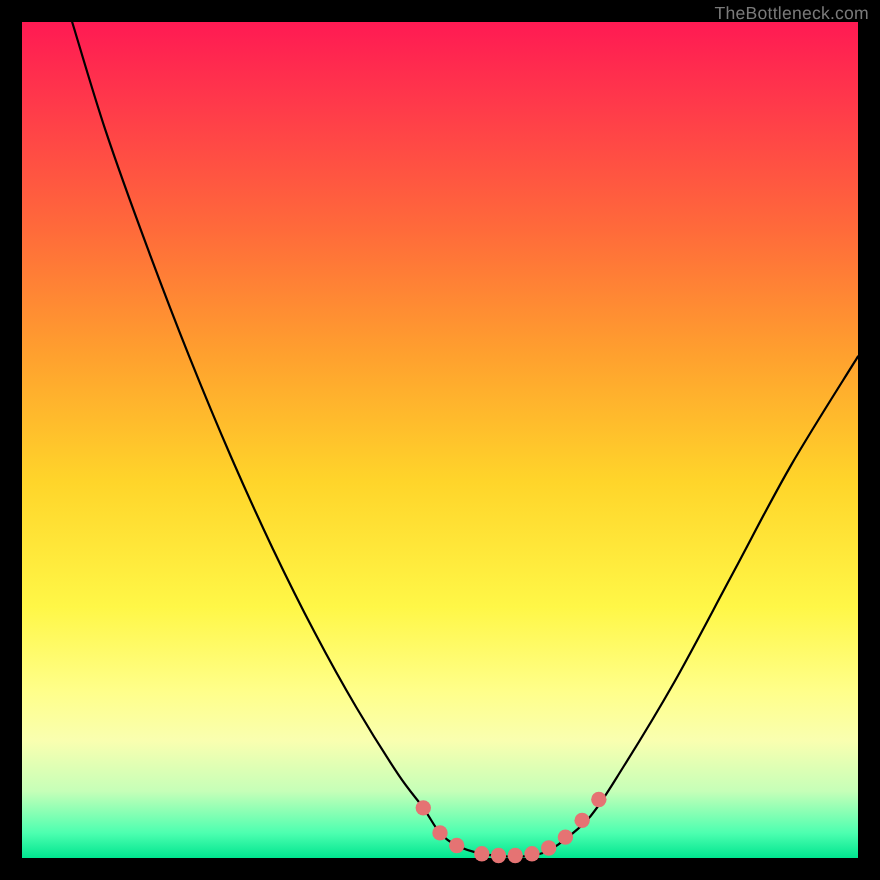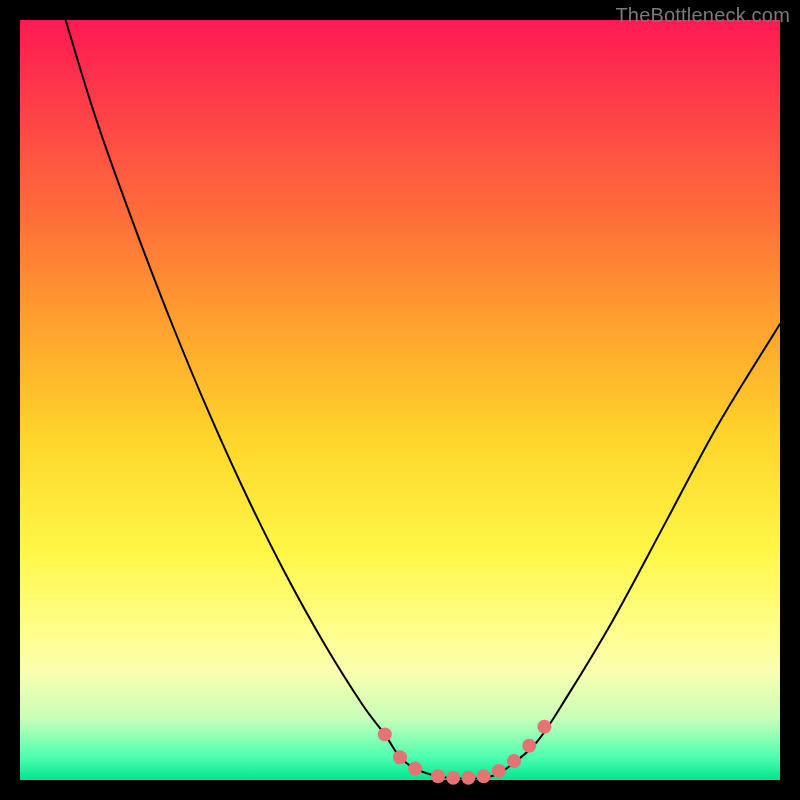--- a/index.html
+++ b/index.html
@@ -38,21 +38,21 @@
       #c6ffb8 92%,
       #4dffb0 97%,
       #00e58f 100%
     );
   }
   .watermark {
     position: absolute;
     top: 4px;
     right: 10px;
     font-family: Arial, Helvetica, sans-serif;
-    font-size: 20px;
+    font-size: 16px;
     color: #7a7a7a;
     letter-spacing: 0.2px;
     user-select: none;
   }
   svg.curve {
     position: absolute;
     left: 0;
     top: 0;
     width: 760px;
     height: 760px;

